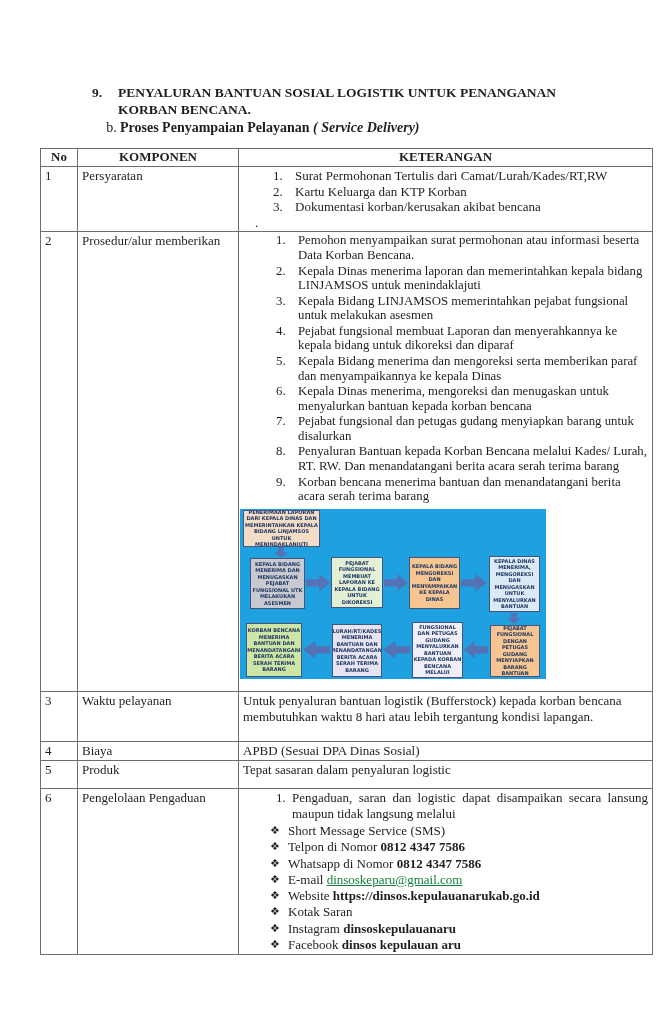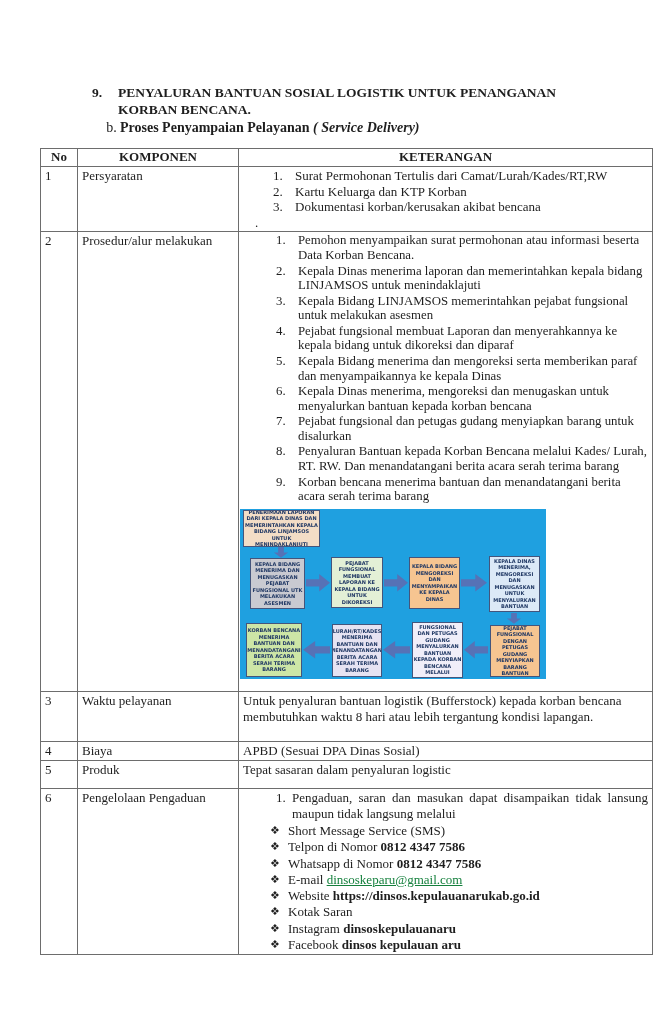--- a/index.html
+++ b/index.html
@@ -120,21 +120,21 @@
         <div class="li">
               <span class="num">3.</span>
               <span class="txt">Dokumentasi korban/kerusakan akibat bencana</span>
             </div>
         <div class="dot-line">.</div>
       </td>
     </tr>
 
     <tr style="height:460px;">
       <td class="no-cell">2</td>
-      <td>Prosedur/alur melakukan</td>
+      <td>Prosedur/alur memberikan</td>
       <td class="proc">
         <div class="li">
               <span class="num">1.</span>
               <span class="txt">Pemohon menyampaikan surat permohonan atau informasi beserta Data Korban Bencana.</span>
             </div>
         <div class="li">
               <span class="num">2.</span>
               <span class="txt">Kepala Dinas menerima laporan dan memerintahkan kepala bidang LINJAMSOS untuk menindaklajuti</span>
             </div>
         <div class="li">
@@ -208,21 +208,21 @@
       <td>Produk</td>
       <td class="plain">Tepat sasaran dalam penyaluran logistic</td>
     </tr>
 
     <tr style="height:156px;">
       <td class="no-cell">6</td>
       <td>Pengelolaan Pengaduan</td>
       <td>
         <div class="intro">
           <span class="num">1.</span>
-          <span class="txt">Pengaduan, saran dan masukan dapat disampaikan tidak lansung maupun tidak langsung melalui</span>
+          <span class="txt">Pengaduan, saran dan logistic dapat disampaikan secara lansung maupun tidak langsung melalui</span>
         </div>
         <div class="chan">
               <span class="bul">❖</span>
               <span><span>Short Message Service (SMS)</span></span>
             </div>
         <div class="chan">
               <span class="bul">❖</span>
               <span><span>Telpon di Nomor </span><b>0812 4347 7586</b></span>
             </div>
         <div class="chan">

